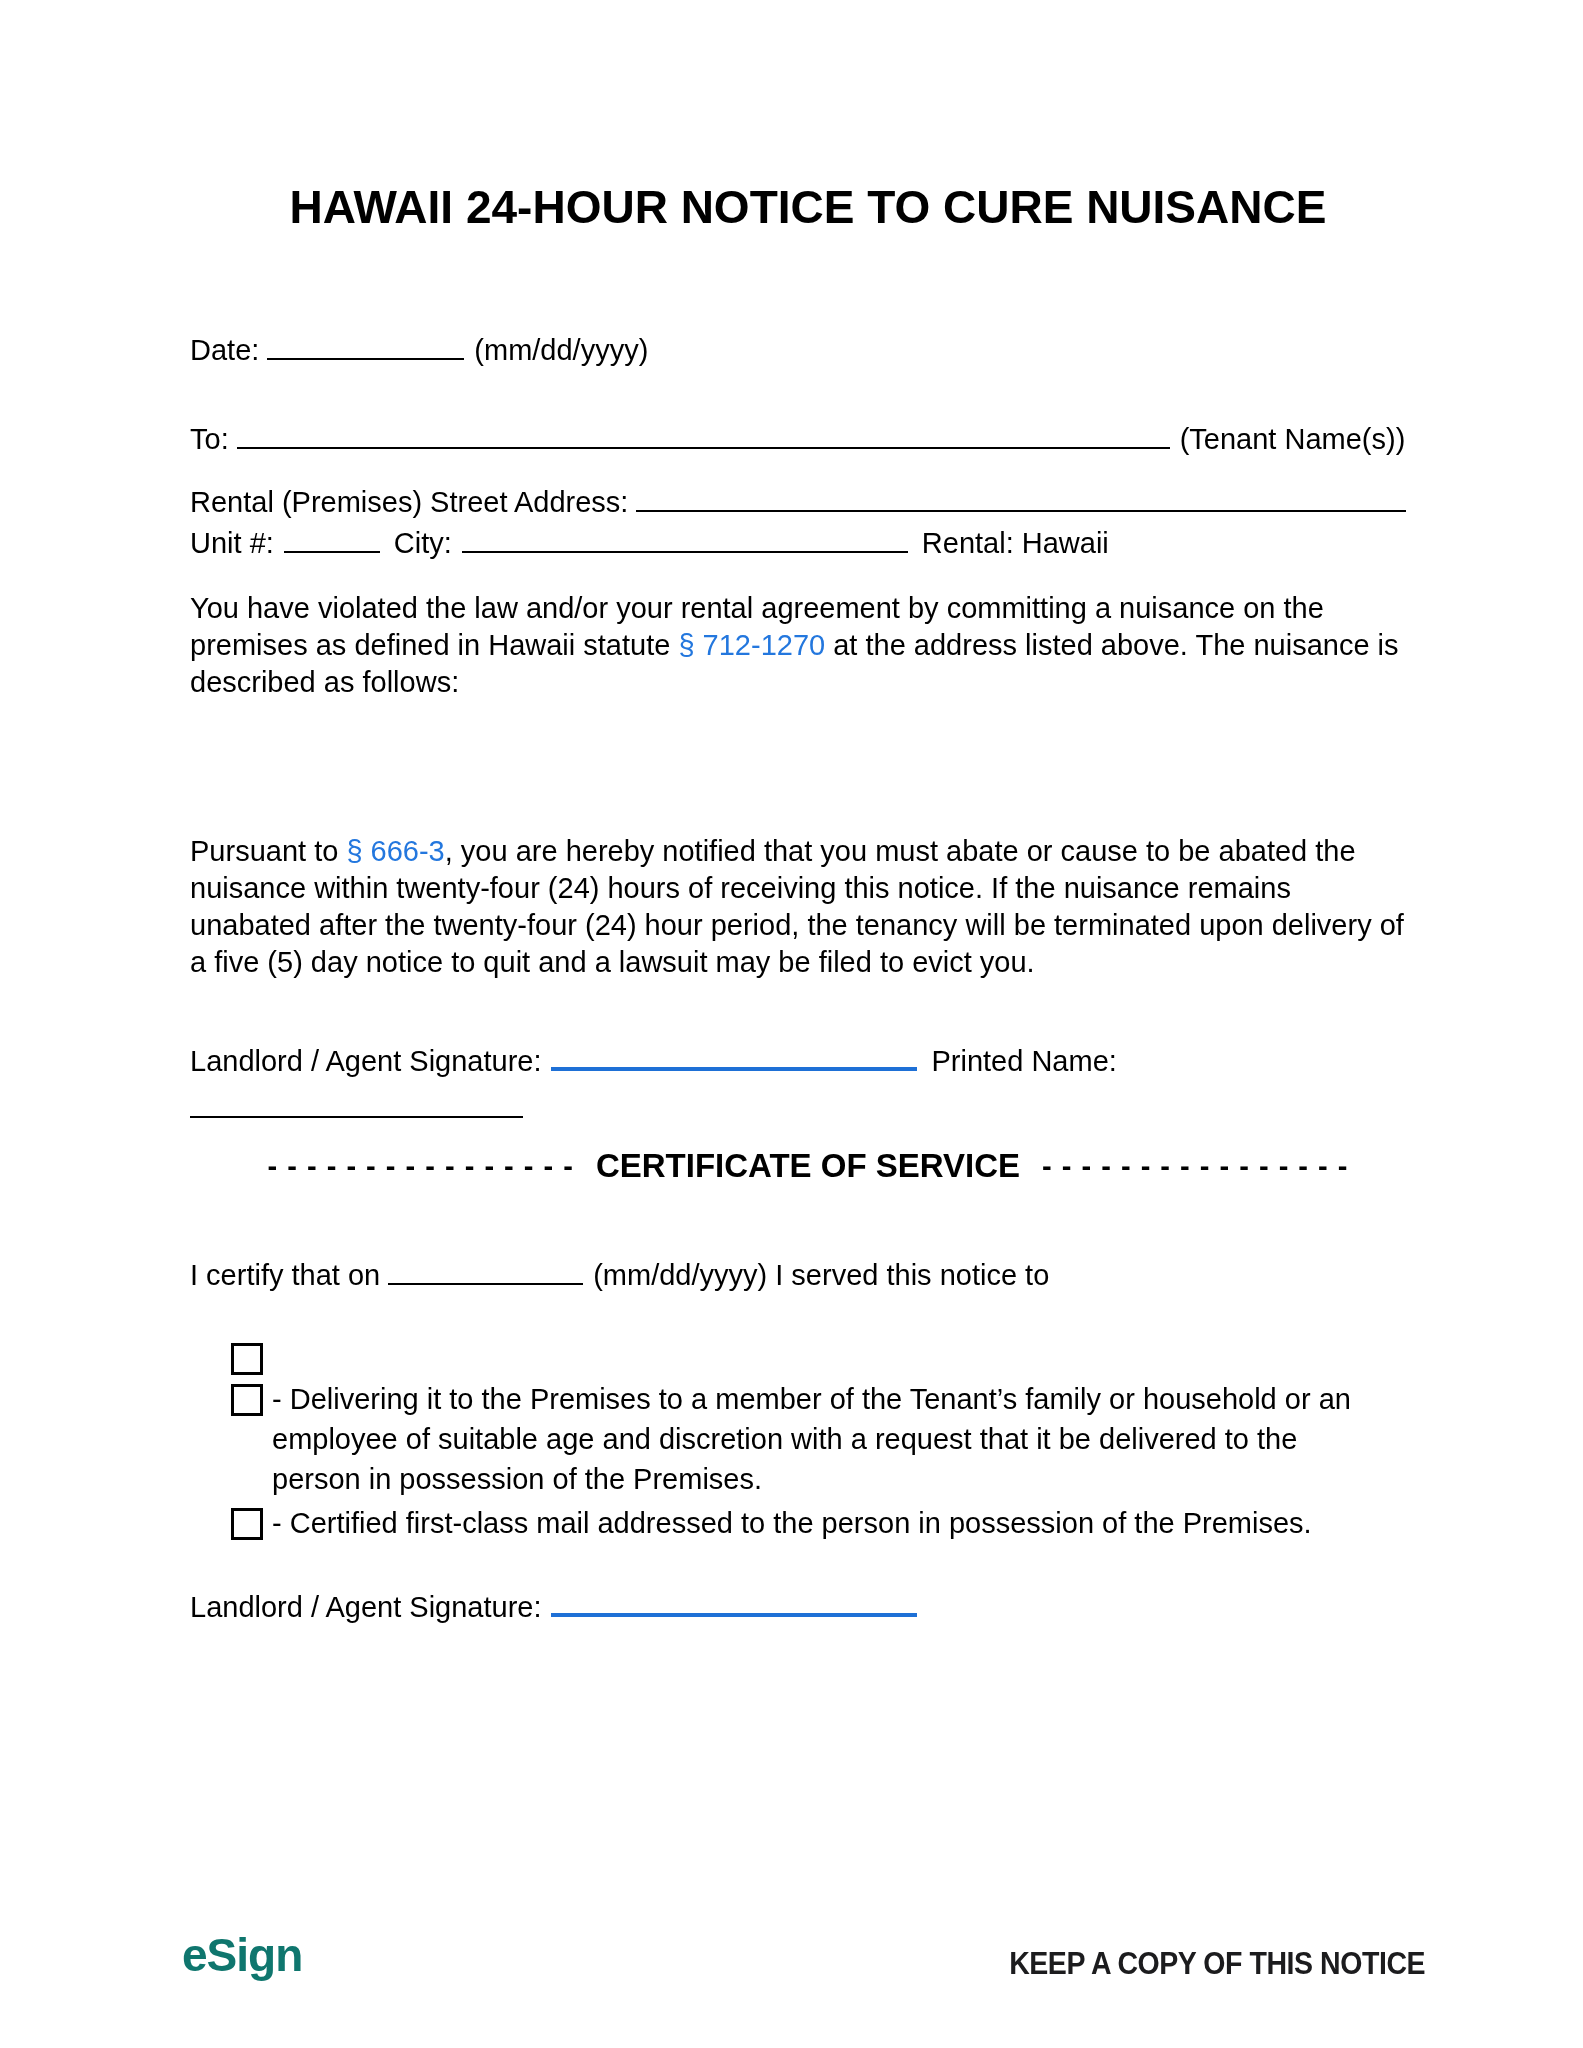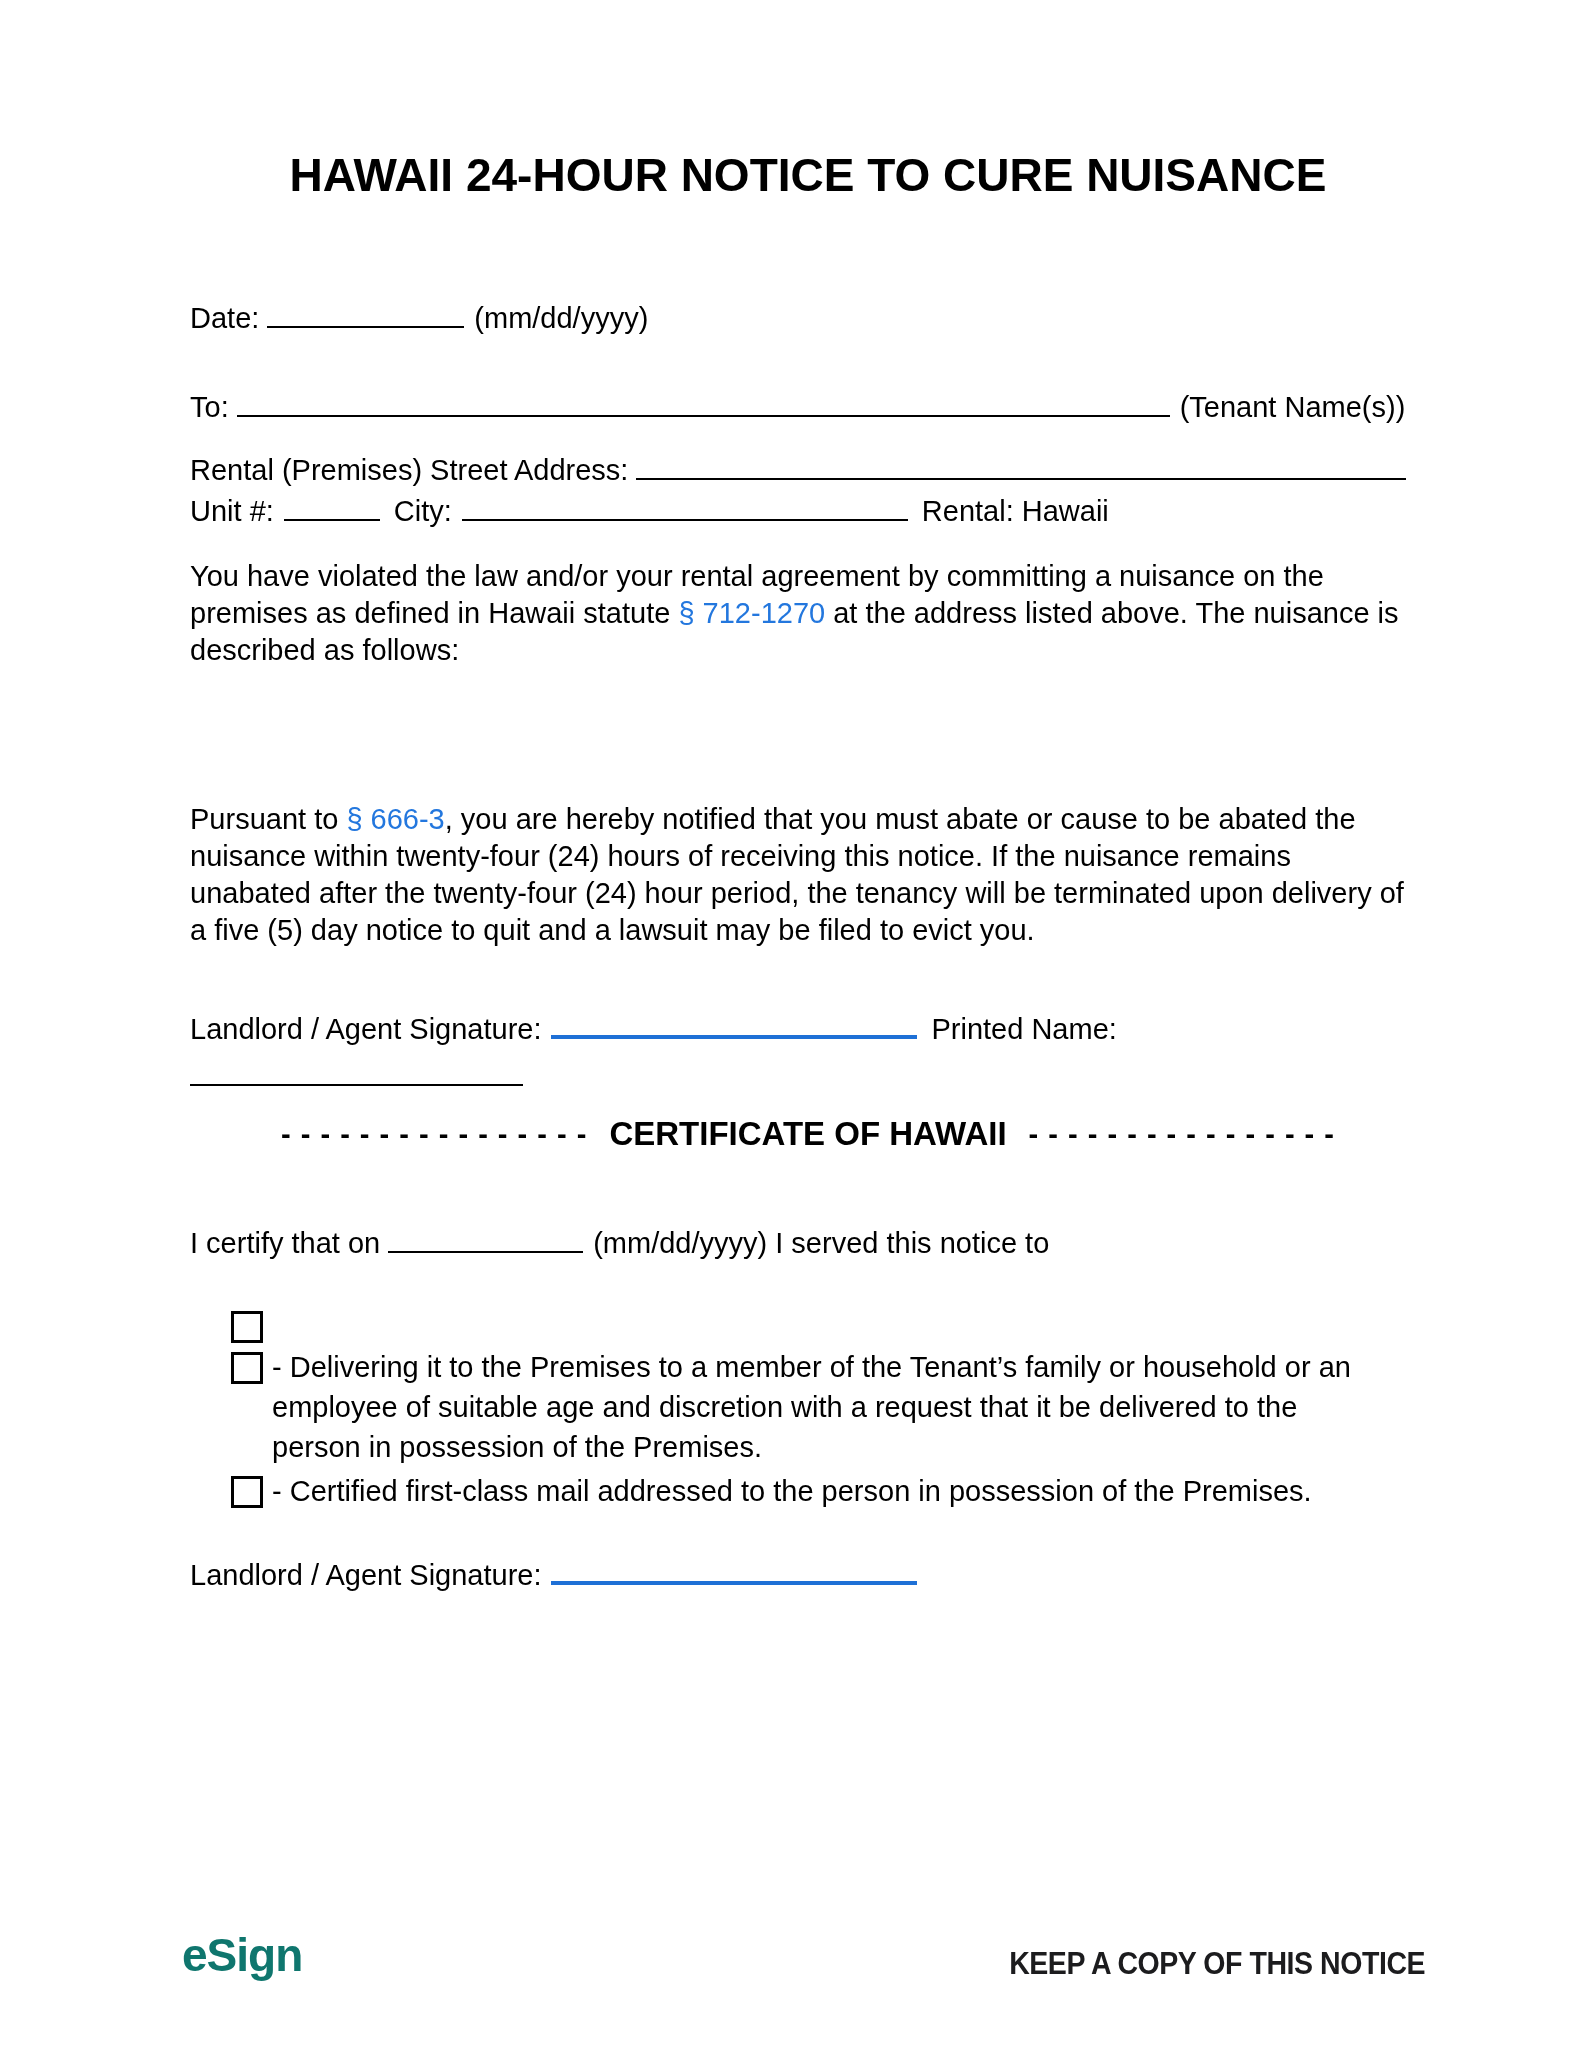--- a/index.html
+++ b/index.html
@@ -16,20 +16,21 @@
   }
   .content {
     padding: 148px 157px 0 190px;
   }
   .doc-title {
     font-size: 46px;
     font-weight: bold;
     text-align: center;
     letter-spacing: 0px;
     white-space: nowrap;
+    margin-top: 32px;
   }
   .row {
     font-size: 29px;
     line-height: 37px;
     white-space: nowrap;
   }
   .para {
     font-size: 29px;
     line-height: 37px;
     white-space: pre-line;
@@ -169,21 +170,21 @@
     <div class="row row-sig">
       <span>Landlord / Agent Signature:</span><span class="blank blue w-sig"></span><span>Printed Name:</span>
     </div>
 
     <div class="row row-printed">
       <span class="blank w-printed"></span>
     </div>
 
     <div class="cert-heading-row">
       <span class="cert-dashes">- - - - - - - - - - - - - - - -</span>
-      <span class="cert-title">CERTIFICATE OF HAWAII</span>
+      <span class="cert-title">CERTIFICATE OF SERVICE</span>
       <span class="cert-dashes">- - - - - - - - - - - - - - - -</span>
     </div>
 
     <div class="row row-certify1">
       <span>I certify that on</span><span class="blank w-cert1"></span><span>(mm/dd/yyyy) I served this notice to</span>
     </div>
 
 
     <div class="options">
       <div class="option-row">

